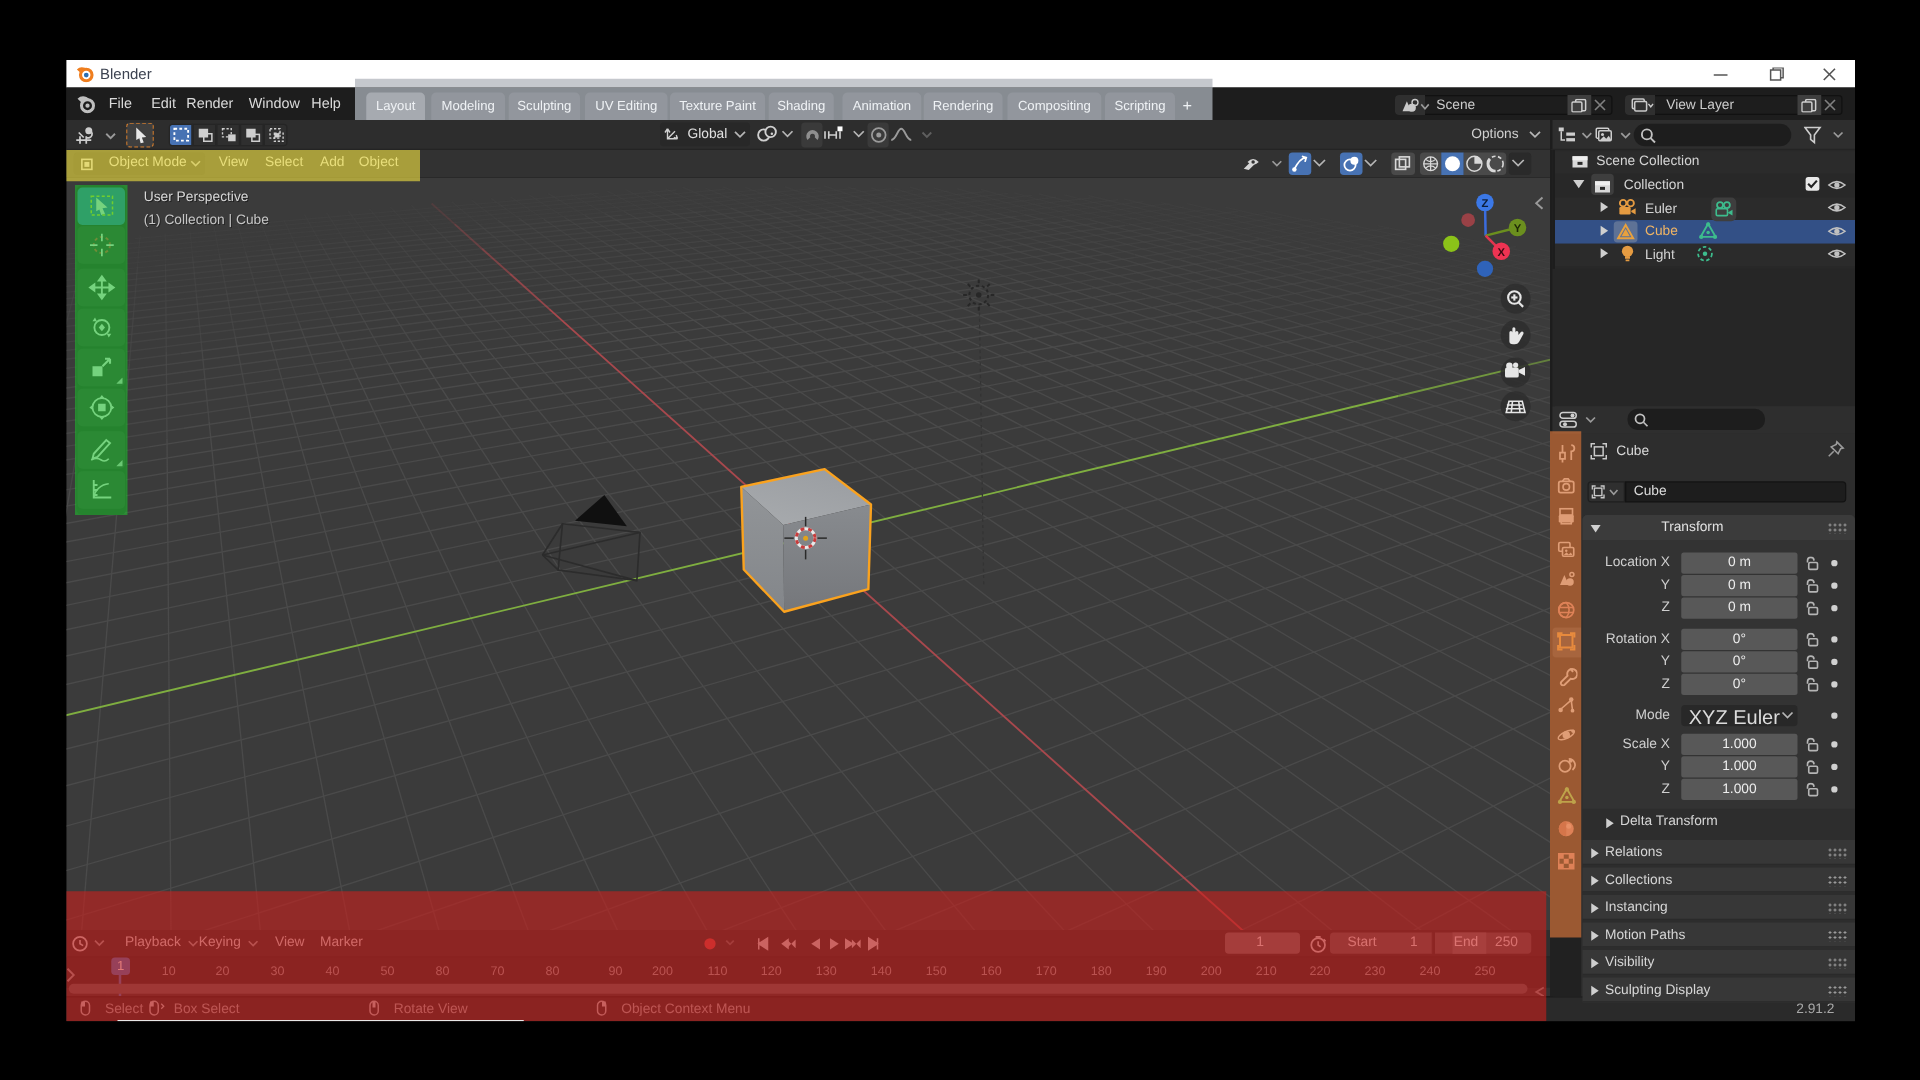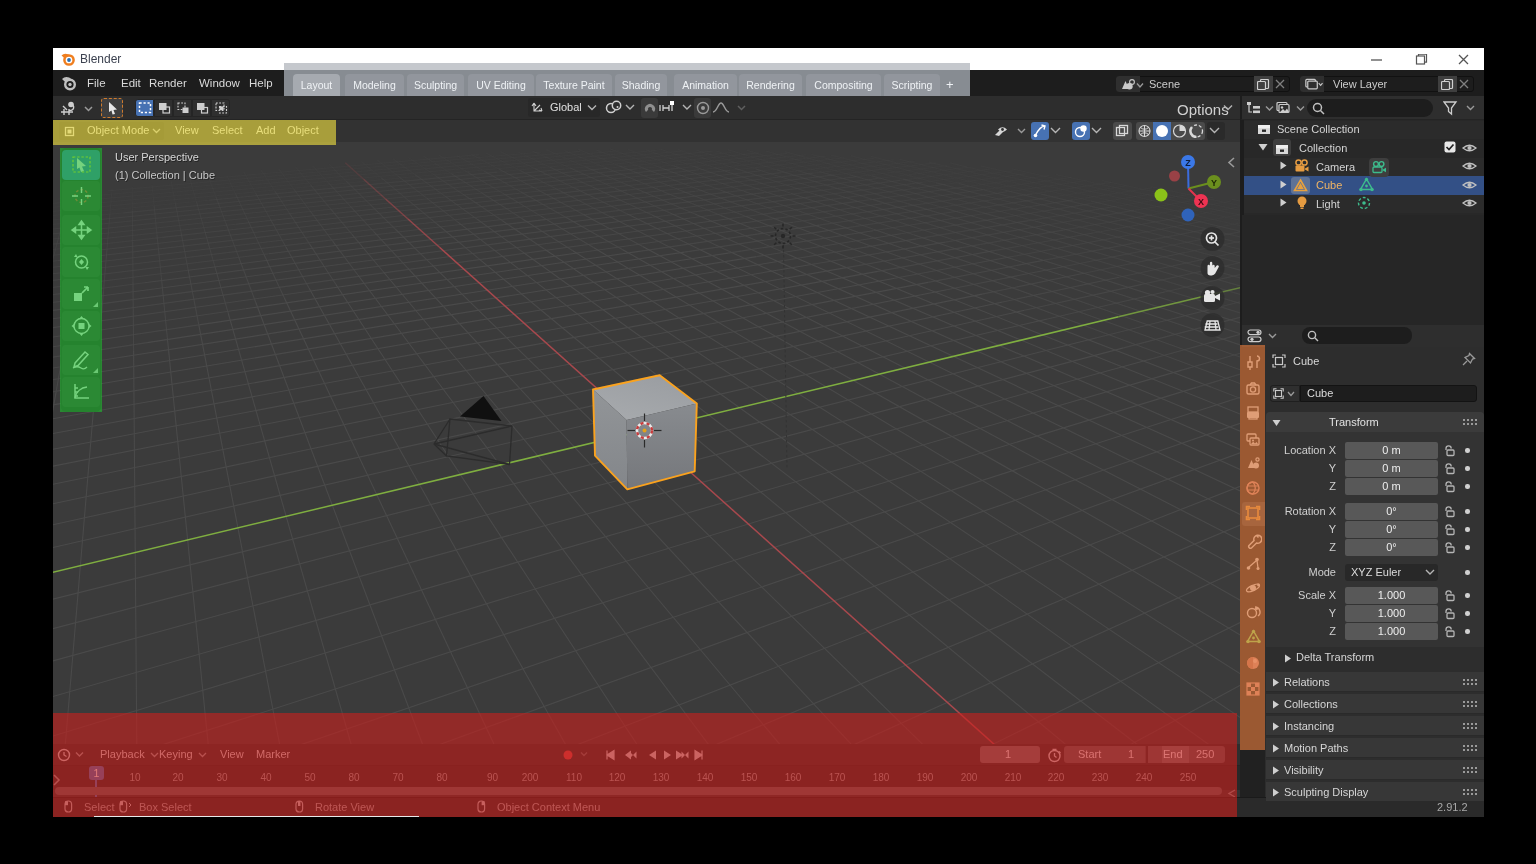--- a/index.html
+++ b/index.html
@@ -132,21 +132,21 @@
     </svg>
     <div class="r" style="left:641px;top:50px;width:17px;height:20px;background:#3a3a3a;border-radius:3px"></div>
     <svg style="position:absolute;left:642px;top:52px" width="16" height="16" viewBox="0 0 16 16">
       <circle cx="8" cy="8" r="5.5" fill="none" stroke="#9a9a9a" stroke-width="1.4"></circle>
       <circle cx="8" cy="8" r="2" fill="#9a9a9a"></circle>
     </svg>
     <svg style="position:absolute;left:659px;top:51px" width="40" height="18" viewBox="0 0 40 18">
       <path d="M1 13 c4 0 5 -9 8 -9 s4 9 8 9" fill="none" stroke="#9a9a9a" stroke-width="1.5"></path>
       <path d="M26 7 l3.5 3.5 3.5 -3.5" fill="none" stroke="#5f5f5f" stroke-width="1.5"></path>
     </svg>
-    <div style="position:absolute;left:1124px;top:53px;font-size:15px;color:#d0d0d0;white-space:nowrap;">Options</div>
+    <div style="position:absolute;left:1124px;top:53px;font-size:11px;color:#d0d0d0;white-space:nowrap;">Options</div>
     <svg style="position:absolute;left:1170px;top:56px" width="10" height="8" viewBox="0 0 10 8">
       <path d="M1 1.5 l4 4 4 -4" stroke="#b5b5b5" stroke-width="1.4" fill="none"></path>
     </svg>
     <div class="r" style="left:1187px;top:48px;width:244px;height:24px;background:#2e2e2e;border-bottom:1px solid #242424;border-left:2px solid #1d1d1d"></div>
     <svg style="position:absolute;left:1193px;top:53px" width="30" height="14" viewBox="0 0 30 14">
       <rect x="1" y="1" width="4" height="3" fill="#cdcdcd"></rect>
       <path d="M3 4 v7 h3" stroke="#cdcdcd" fill="none" stroke-width="1.2"></path>
       <rect x="7" y="5" width="7" height="2.6" fill="#cdcdcd"></rect>
       <rect x="7" y="9.5" width="7" height="2.6" fill="#cdcdcd"></rect>
       <path d="M20 5.5 l3.5 3.5 3.5 -3.5" stroke="#9a9a9a" stroke-width="1.4" fill="none"></path>
@@ -526,21 +526,21 @@
     </svg>
     <svg style="position:absolute;left:1226px;top:113px" width="9" height="9" viewBox="0 0 9 9">
       <path d="M1.5 0.5 L7.5 4.5 L1.5 8.5 Z" fill="#cfcfcf"></path>
     </svg>
     <svg style="position:absolute;left:1241px;top:111px" width="15" height="15" viewBox="0 0 15 15">
       <circle cx="4.5" cy="3.5" r="2.6" fill="none" stroke="#e59b41" stroke-width="1.5"></circle>
       <circle cx="10.5" cy="3.5" r="2.6" fill="none" stroke="#e59b41" stroke-width="1.5"></circle>
       <rect x="1.5" y="6.5" width="9" height="6" rx="1" fill="#e59b41"></rect>
       <path d="M11 9.5 l3.5 -2 v5 l-3.5 -2" fill="#e59b41"></path>
     </svg>
-    <div style="position:absolute;left:1263px;top:112.6px;font-size:11px;color:#d4d4d4;white-space:nowrap;">Camera</div>
+    <div style="position:absolute;left:1263px;top:112.6px;font-size:11px;color:#d4d4d4;white-space:nowrap;">Euler</div>
     <div class="r" style="left:1316px;top:109.5px;width:20px;height:19px;background:#3e3e3e;border-radius:4px"></div>
     <svg style="position:absolute;left:1318px;top:112px" width="16" height="14" viewBox="0 0 16 14">
       <circle cx="5" cy="4" r="2.4" fill="none" stroke="#3dbc8d" stroke-width="1.4"></circle>
       <circle cx="10.5" cy="4" r="2.4" fill="none" stroke="#3dbc8d" stroke-width="1.4"></circle>
       <rect x="2" y="7" width="9" height="5.5" rx="1" fill="none" stroke="#3dbc8d" stroke-width="1.3"></rect>
       <path d="M11.5 9.8 l3.5 -2 v4.5 l-3.5 -2" fill="#3dbc8d"></path>
     </svg>
     <svg style="position:absolute;left:1409px;top:112px" width="15" height="12" viewBox="0 0 15 12">
       <path d="M1 6 Q7.5 0.5 14 6 Q7.5 11.5 1 6 Z" fill="none" stroke="#c0c0c0" stroke-width="1.3"></path>
       <circle cx="7.5" cy="6" r="2.1" fill="#c0c0c0"></circle>
@@ -729,21 +729,21 @@
     <div style="position:absolute;left:1412px;top:479px;width:4.5px;height:4.5px;border-radius:50%;background:#d0d0d0"></div>
     <div style="position:absolute;left:1213px;top:493px;width:70px;text-align:right;font-size:11px;color:#cfcfcf">Z</div>
     <div class="r" style="left:1292px;top:491px;width:93px;height:16.5px;background:#585858;border-radius:2px;text-align:center;font-size:11px;color:#eee;line-height:16px">0°</div>
     <svg style="position:absolute;left:1390px;top:493.5px" width="13" height="12" viewBox="0 0 13 12">
       <path d="M3 5 v-1.5 a2.6 2.6 0 0 1 5.2 0" fill="none" stroke="#b5b5b5" stroke-width="1.3"></path>
       <rect x="4" y="5" width="7" height="5.5" rx="1" fill="none" stroke="#b5b5b5" stroke-width="1.3"></rect>
     </svg>
     <div style="position:absolute;left:1412px;top:497px;width:4.5px;height:4.5px;border-radius:50%;background:#d0d0d0"></div>
     <div style="position:absolute;left:1213px;top:518px;width:70px;text-align:right;font-size:11px;color:#cfcfcf">Mode</div>
     <div class="r" style="left:1292px;top:516px;width:93px;height:16.5px;background:#282828;border-radius:3px"></div>
-    <div style="position:absolute;left:1298px;top:518px;font-size:11px;color:#dcdcdc;white-space:nowrap;">XYZ Euler</div>
+    <div style="position:absolute;left:1298px;top:518px;font-size:16px;color:#dcdcdc;white-space:nowrap;">XYZ Euler</div>
     <svg style="position:absolute;left:1372px;top:521px" width="10" height="8" viewBox="0 0 10 8">
       <path d="M1 1 l4 4 4 -4" stroke="#b5b5b5" stroke-width="1.4" fill="none"></path>
     </svg>
     <div style="position:absolute;left:1412px;top:522px;width:4.5px;height:4.5px;border-radius:50%;background:#d0d0d0"></div>
     <div style="position:absolute;left:1213px;top:541px;width:70px;text-align:right;font-size:11px;color:#cfcfcf">Scale X</div>
     <div class="r" style="left:1292px;top:539px;width:93px;height:16.5px;background:#585858;border-radius:2px;text-align:center;font-size:11px;color:#eee;line-height:16px">1.000</div>
     <svg style="position:absolute;left:1390px;top:541.5px" width="13" height="12" viewBox="0 0 13 12">
       <path d="M3 5 v-1.5 a2.6 2.6 0 0 1 5.2 0" fill="none" stroke="#b5b5b5" stroke-width="1.3"></path>
       <rect x="4" y="5" width="7" height="5.5" rx="1" fill="none" stroke="#b5b5b5" stroke-width="1.3"></rect>
     </svg>

